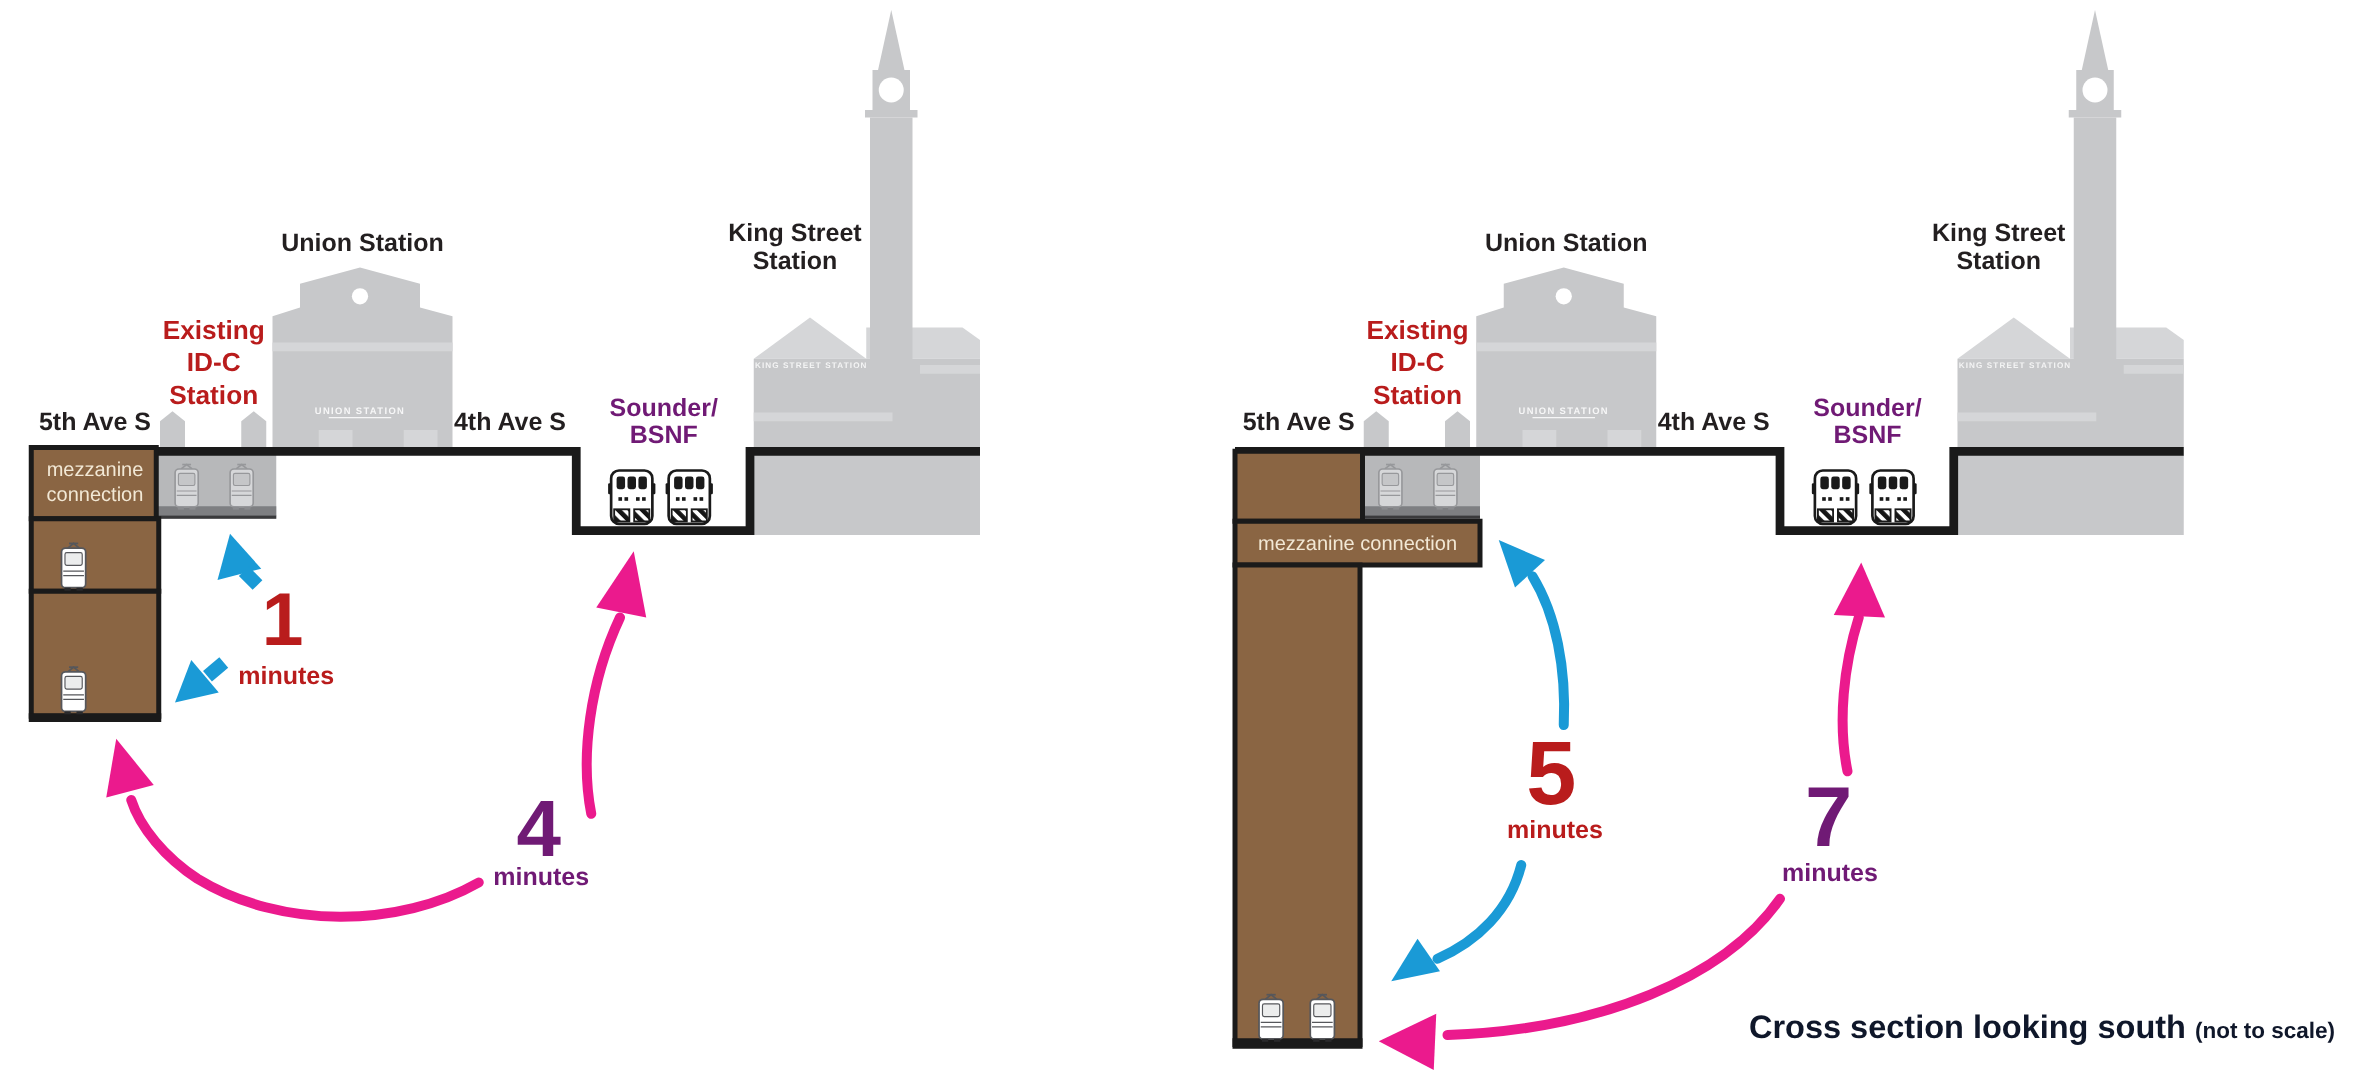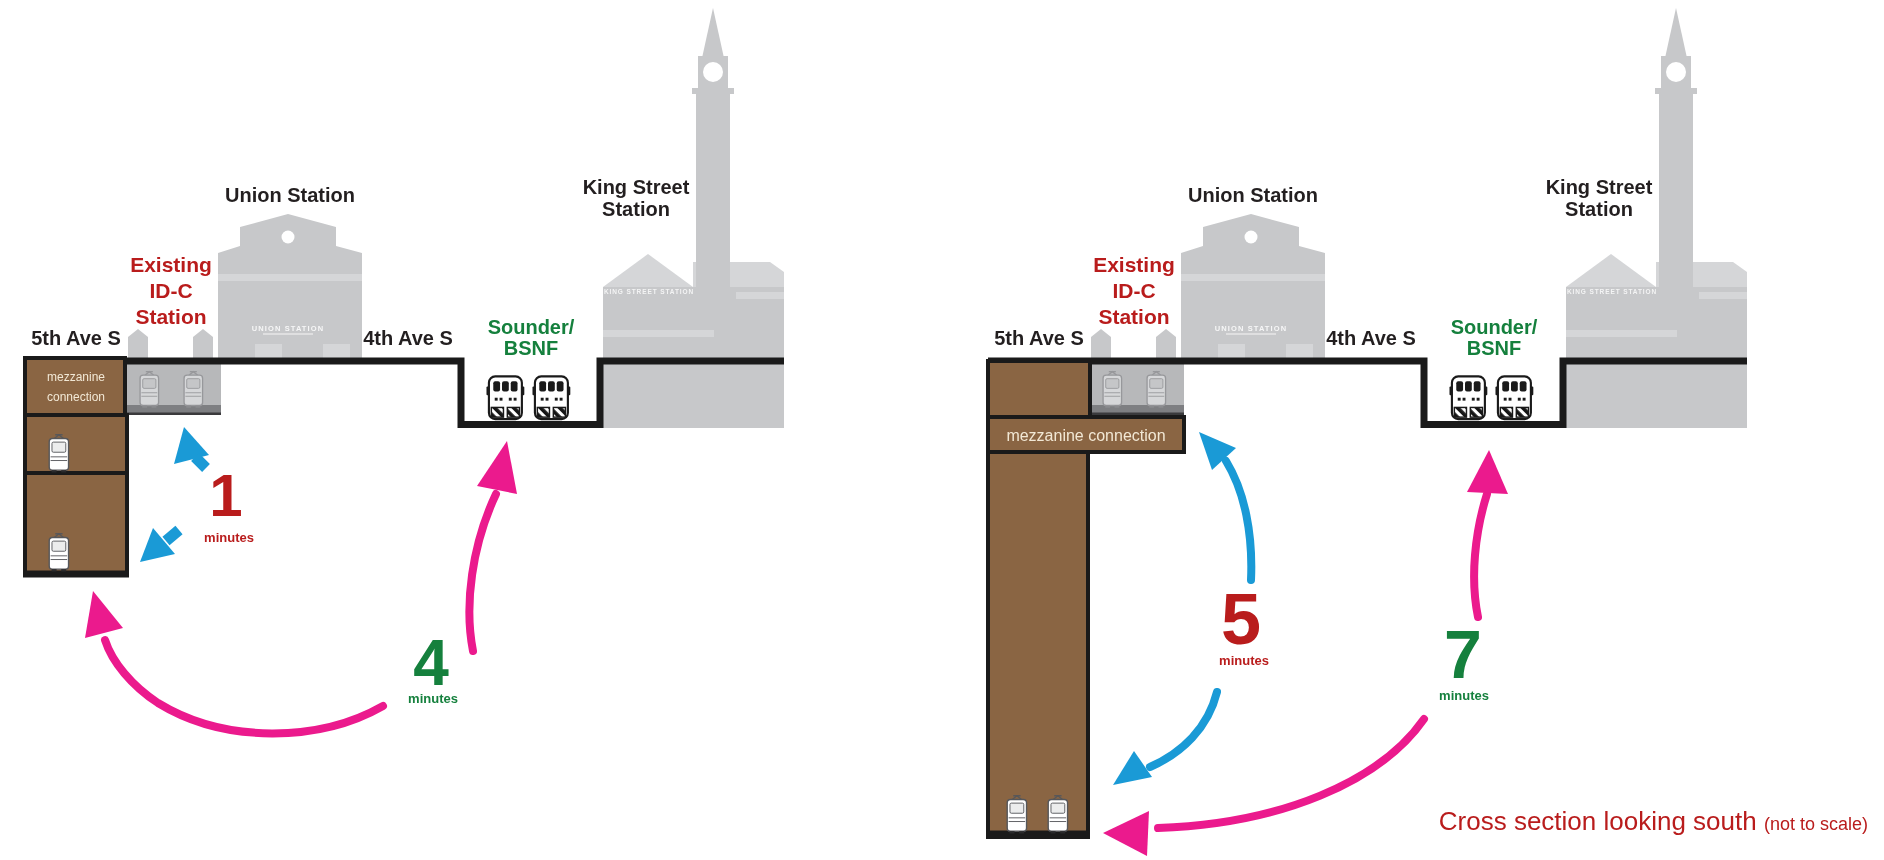--- a/index.html
+++ b/index.html
@@ -7,28 +7,28 @@
   body {
     width:1884px; height:860px; position:relative; overflow:hidden;
     background:#ffffff; font-family:"Liberation Sans", sans-serif;
   }
   #scene { position:absolute; left:0; top:0; }
   .lbl {
     position:absolute; font-weight:bold; color:#231f20;
     text-align:center; white-space:pre-line; line-height:22px; font-size:20px;
   }
   .cyan  { color:#b91c1c; }
-  .pinkc { color:#15803d; }
+  .pinkc { color:#701a75; }
   .cream { color:#f2e8d5; font-weight:normal; }
   .num   { position:absolute; font-weight:bold; text-align:center; line-height:1; }
-  .unit  { position:absolute; font-weight:bold; text-align:center; font-size:13px; line-height:1; }
-  .mezz  { position:absolute; text-align:center; font-size:12px; line-height:20px; white-space:pre-line; }
+  .unit  { position:absolute; font-weight:bold; text-align:center; font-size:20px; line-height:1; }
+  .mezz  { position:absolute; text-align:center; font-size:16px; line-height:20px; white-space:pre-line; }
   .caption {
     position:absolute; left:1372px; top:806px; width:496px; text-align:right;
-    color:#b91c1c; font-size:26px; font-weight:normal;
+    color:#0f172a; font-size:26px; font-weight:bold;
   }
   .caption .note { font-size:18px; }
   .bsign { font-size:7.5px; font-weight:bold; letter-spacing:1.1px; fill:#ffffff; opacity:0.85; text-anchor:middle; }
   .ksign { font-size:6.5px; font-weight:bold; letter-spacing:0.9px; fill:#ffffff; opacity:0.8; text-anchor:middle; }
 </style>
 </head>
 <body>
 
 <svg id="scene" width="1884" height="860" viewBox="0 0 1884 860">
   <defs>

